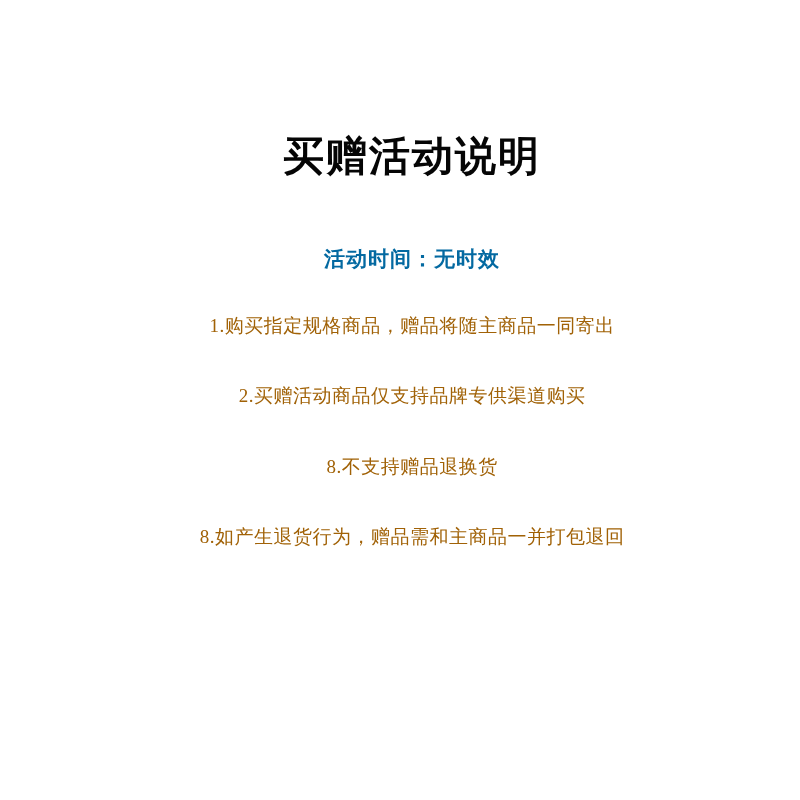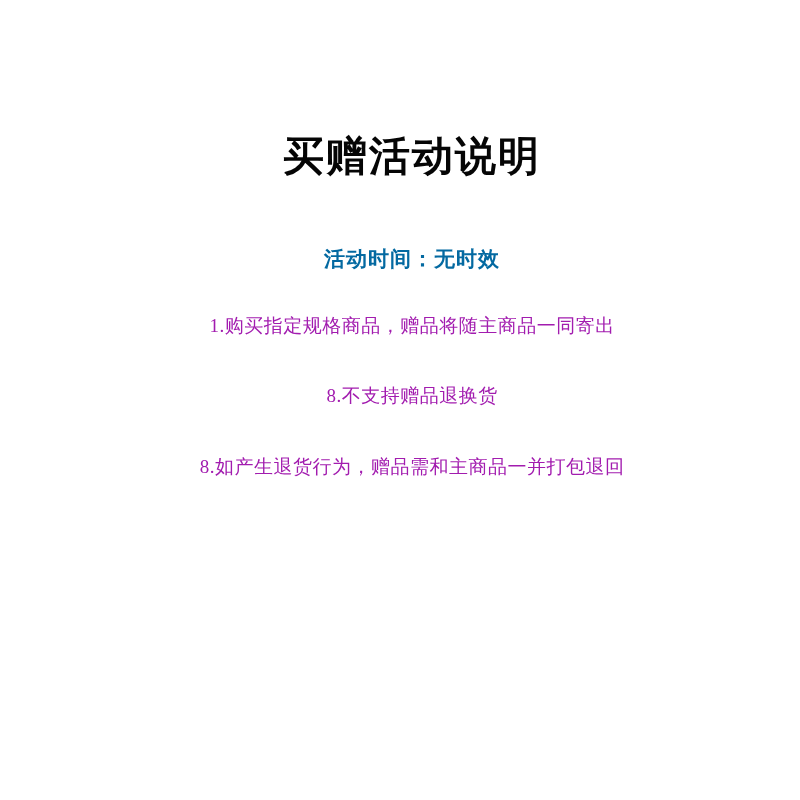--- a/index.html
+++ b/index.html
@@ -55,35 +55,36 @@
     list-style: none;
     width: 100%;
   }
   .rule-item {
     margin-top: 44px;
     font-size: 19px;
     font-weight: normal;
     letter-spacing: 0.5px;
     text-align: center;
     line-height: 1.4;
-    color: #a21caf;
+    color: #a16207;
   }
   .rule-item.first {
     margin-top: 40px;
   }
 </style>
 </head>
 <body>
 
 <div class="page">
 
   <h1 class="doc-title">买赠活动说明</h1>
 
   <div class="doc-subtitle">活动时间：无时效</div>
 
 
   <ul class="rules-list">
     <li class="rule-item first">1.购买指定规格商品，赠品将随主商品一同寄出</li>
+    <li class="rule-item">2.买赠活动商品仅支持品牌专供渠道购买</li>
     <li class="rule-item">8.不支持赠品退换货</li>
     <li class="rule-item">8.如产生退货行为，赠品需和主商品一并打包退回</li>
   </ul>
 
 </div>
 
 </body></html>

